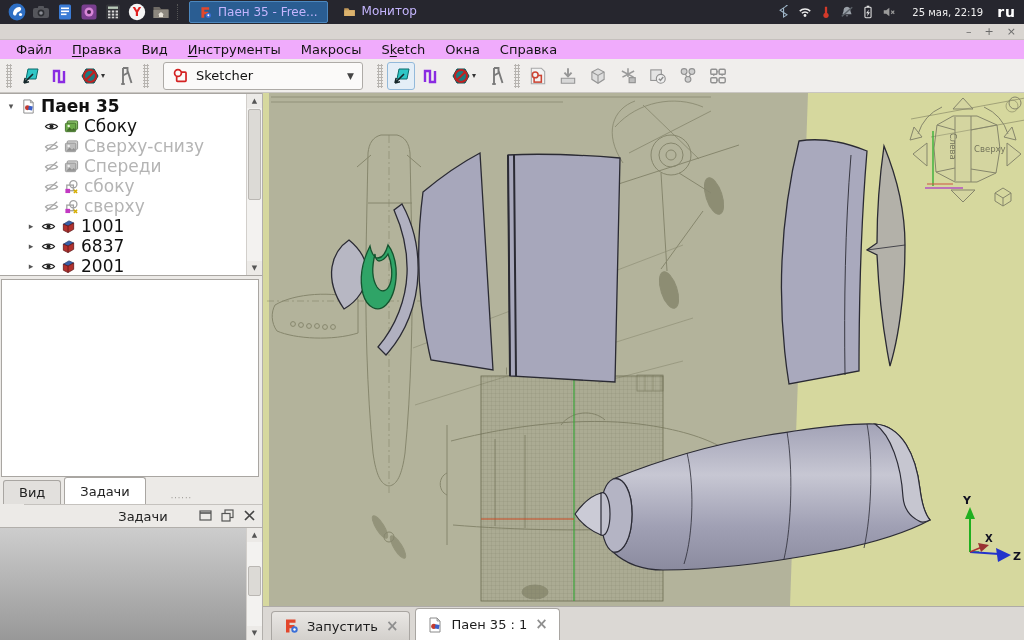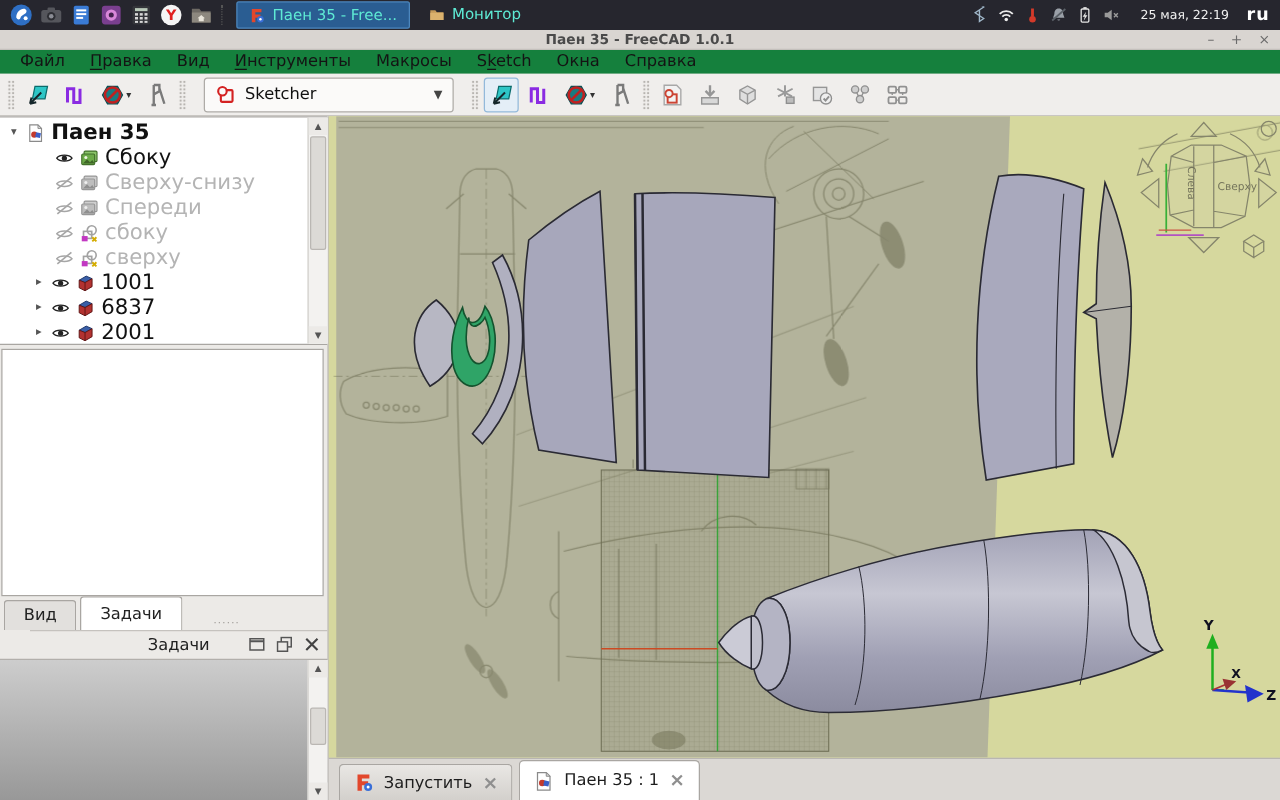--- a/index.html
+++ b/index.html
@@ -5,36 +5,36 @@
   html,body{margin:0;padding:0;}
   body{width:1024px;height:640px;overflow:hidden;font-family:"DejaVu Sans","Liberation Sans",sans-serif;background:#d4d0cc;}
   .screen{position:relative;width:1024px;height:640px;display:flex;flex-direction:column;}
   .icon svg{display:block;}
 
   
   .taskbar{height:24px;background:#26262e;display:flex;align-items:center;padding:0 6px;gap:3px;flex:0 0 24px;}
   .launcher{width:21px;height:20px;display:flex;align-items:center;justify-content:center;}
   .launcher svg{width:18px;height:18px;}
   .tb-sep{width:5px;height:16px;border-left:1px dotted #555;margin:0 3px;}
-  .tb-win{display:flex;align-items:center;gap:6px;height:20px;padding:0 9px;font-size:12px;color:#5eead4;border-radius:2px;white-space:nowrap;}
+  .tb-win{display:flex;align-items:center;gap:6px;height:20px;padding:0 9px;font-size:12px;color:#c4b5fd;border-radius:2px;white-space:nowrap;}
   .tb-win.active{background:#2a5d92;border:1px solid #4c87be;}
   .tb-win .icon svg{width:13px;height:13px;}
   .tb-status{margin-left:auto;display:flex;align-items:center;gap:7px;}
   .status-icon svg{width:14px;height:14px;display:block;}
   .tb-clock{font-size:10px;color:#f0f0f0;margin:0 7px 0 9px;white-space:nowrap;}
   .tb-layout{font-size:14px;font-weight:bold;color:#fff;letter-spacing:1px;margin-right:2px;}
 
   
   .titlebar{height:15px;background:#d9d5d1;display:flex;align-items:center;position:relative;flex:0 0 15px;border-bottom:1px solid #c4c0bc;}
   .win-title{position:absolute;left:0;right:0;text-align:center;font-size:11px;font-weight:bold;color:#4a4a4a;}
   .win-controls{position:absolute;right:8px;display:flex;gap:13px;font-size:11px;color:#6b6b6b;line-height:10px;}
   .win-controls span{cursor:default;}
 
   
-  .menubar{height:19px;background:#15803d;display:flex;align-items:center;padding-left:6px;flex:0 0 19px;}
+  .menubar{height:19px;background:#f0abfc;display:flex;align-items:center;padding-left:6px;flex:0 0 19px;}
   .menu-item{font-size:13px;color:#141414;padding:0 10px;}
   .menu-item u{text-underline-offset:2px;}
 
   
   .toolbar{height:33px;background:#f0eeec;border-bottom:1px solid #c9c6c2;display:flex;align-items:center;padding-left:2px;flex:0 0 33px;}
   .tb-handle{width:6px;height:24px;margin:0 4px;background-image:radial-gradient(#b7b4b0 1px,transparent 1.2px);background-size:3px 3px;}
   .tool-group{display:flex;align-items:center;gap:2px;}
   .tool-btn{height:26px;display:flex;align-items:center;justify-content:center;padding:0 3px;border:1px solid transparent;border-radius:3px;}
   .tool-btn svg{width:20px;height:20px;}
   .tool-btn.active{border-color:#93b9da;background:#e4eef7;}
@@ -212,21 +212,20 @@
               <path d="M10.5 6.5 l3.5 3.5 M14 6.5 l-3.5 3.5" stroke="#9a9a9a" stroke-width="1.3"></path>
             </svg>
           </span>
         </span>
       <span class="tb-clock">25 мая, 22:19</span>
       <span class="tb-layout">ru</span>
     </div>
   </div>
 
   <div class="titlebar">
-    <span class="win-title">Паен 35 - FreeCAD 1.0.1</span>
     <span class="win-controls" id="win-controls">
         <span>–</span>
         <span>+</span>
         <span>×</span>
       </span>
   </div>
 
   <div class="menubar" id="menubar">
       <span class="menu-item">Файл</span>
       <span class="menu-item"><u>П</u>равка</span>

